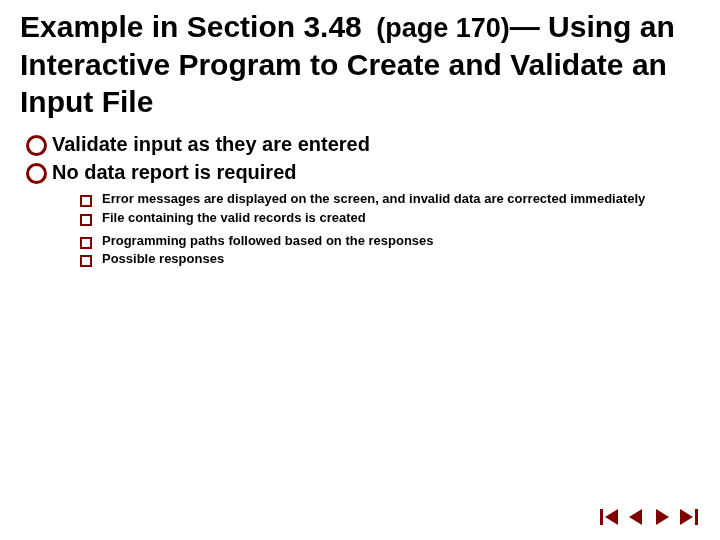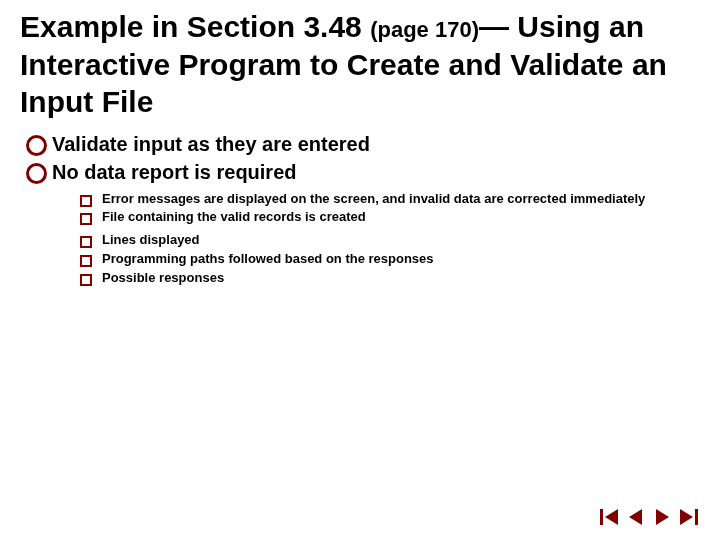--- a/index.html
+++ b/index.html
@@ -12,21 +12,22 @@
     position: relative;
   }
   .title {
     font-size: 30px;
     font-weight: bold;
     line-height: 1.25;
     margin-bottom: 10px;
     color: #000;
   }
   .title .page-ref {
-    font-size: 22px;
+    font-size: 27px;
+    margin-left: 6px;
   }
   .bullets-l1 { list-style: none; margin-left: 4px; }
   .bullets-l1 > li {
     font-size: 20px;
     font-weight: bold;
     line-height: 1.3;
     padding-left: 28px;
     position: relative;
     margin-bottom: 2px;
   }
@@ -90,21 +91,20 @@
 
 <ul class="bullets-l2">
   <li><span>Error messages are displayed on the screen, and invalid data are corrected immediately</span></li>
   <li><span>File containing the valid records is created</span></li>
 </ul>
 
 <ul class="bullets-l1">
 </ul>
 
 <ul class="bullets-l2">
-  <li><span>Lines displayed</span></li>
   <li><span>Programming paths followed based on the responses</span></li>
   <li><span>Possible responses</span></li>
 </ul>
 
 <div class="nav">
   <div class="nav-btn" title="first-slide">
     <svg width="20" height="18">
         <rect x="0" y="1" width="3" height="16" fill="#800000"></rect>
         <polygon points="18,1 18,17 5,9" fill="#800000"></polygon>
       </svg>

